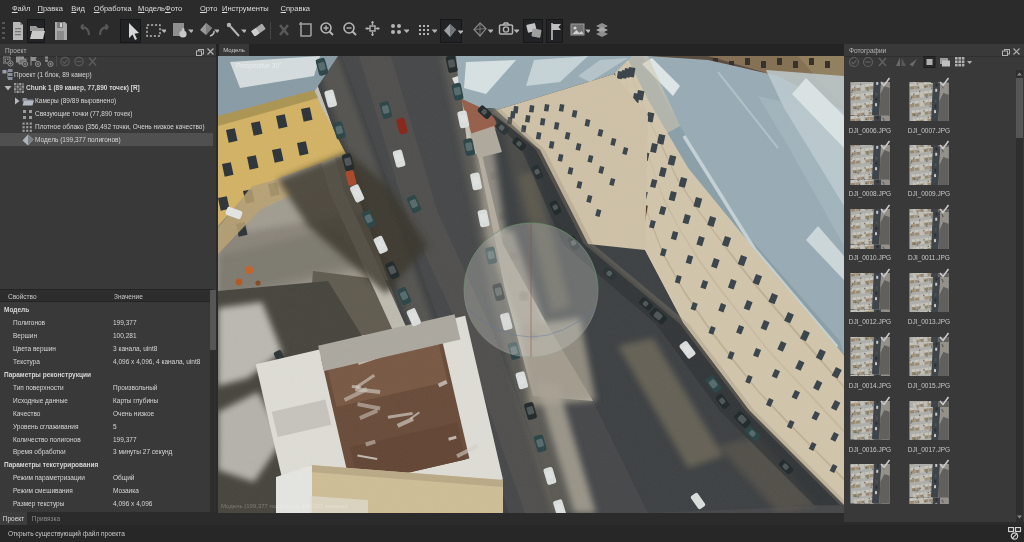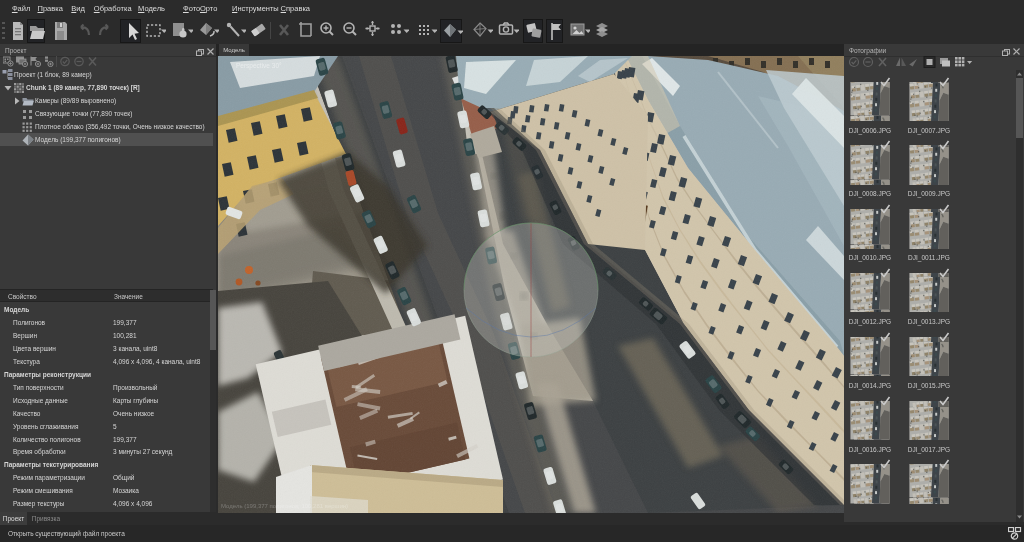--- a/index.html
+++ b/index.html
@@ -21,23 +21,23 @@
 #rpanel{position:absolute;left:844px;top:44px;width:180px;height:478px;background:#393939}
 #btabs{position:absolute;left:0;top:512px;width:216px;height:13px;background:#2b2b2b}
 #statusbar{position:absolute;left:0;top:525px;width:1024px;height:17px;background:#272727}
 </style></head><body>
 <div id="menubar">
     <span class="mi" style="left:11.9px"><u>Ф</u>айл</span>
     <span class="mi" style="left:37.5px"><u>П</u>равка</span>
     <span class="mi" style="left:71.3px"><u>В</u>ид</span>
     <span class="mi" style="left:93.8px"><u>О</u>бработка</span>
     <span class="mi" style="left:138.1px"><u>М</u>одель</span>
-    <span class="mi" style="left:183px"><u>Ф</u>ото</span>
+    <span class="mi" style="left:165px"><u>Ф</u>ото</span>
     <span class="mi" style="left:200px"><u>О</u>рто</span>
-    <span class="mi" style="left:232px"><u>И</u>нструменты</span>
+    <span class="mi" style="left:222px"><u>И</u>нструменты</span>
     <span class="mi" style="left:280.6px"><u>С</u>правка</span>
   </div>
 <div id="toolbar">
     <div class="ti" style="left:10px;width:16px;"><svg width="16" height="24" viewBox="0 0 16 24">
         <path d="M3 3h7l3 3v15H3z" fill="#b9b9b9"></path>
         <path d="M10 3v3h3z" fill="#8a8a8a"></path>
         <rect x="5" y="9" width="6" height="1.3" fill="#777"></rect>
         <rect x="5" y="12" width="6" height="1.3" fill="#777"></rect>
         <rect x="5" y="15" width="6" height="1.3" fill="#777"></rect>
       </svg></div>

